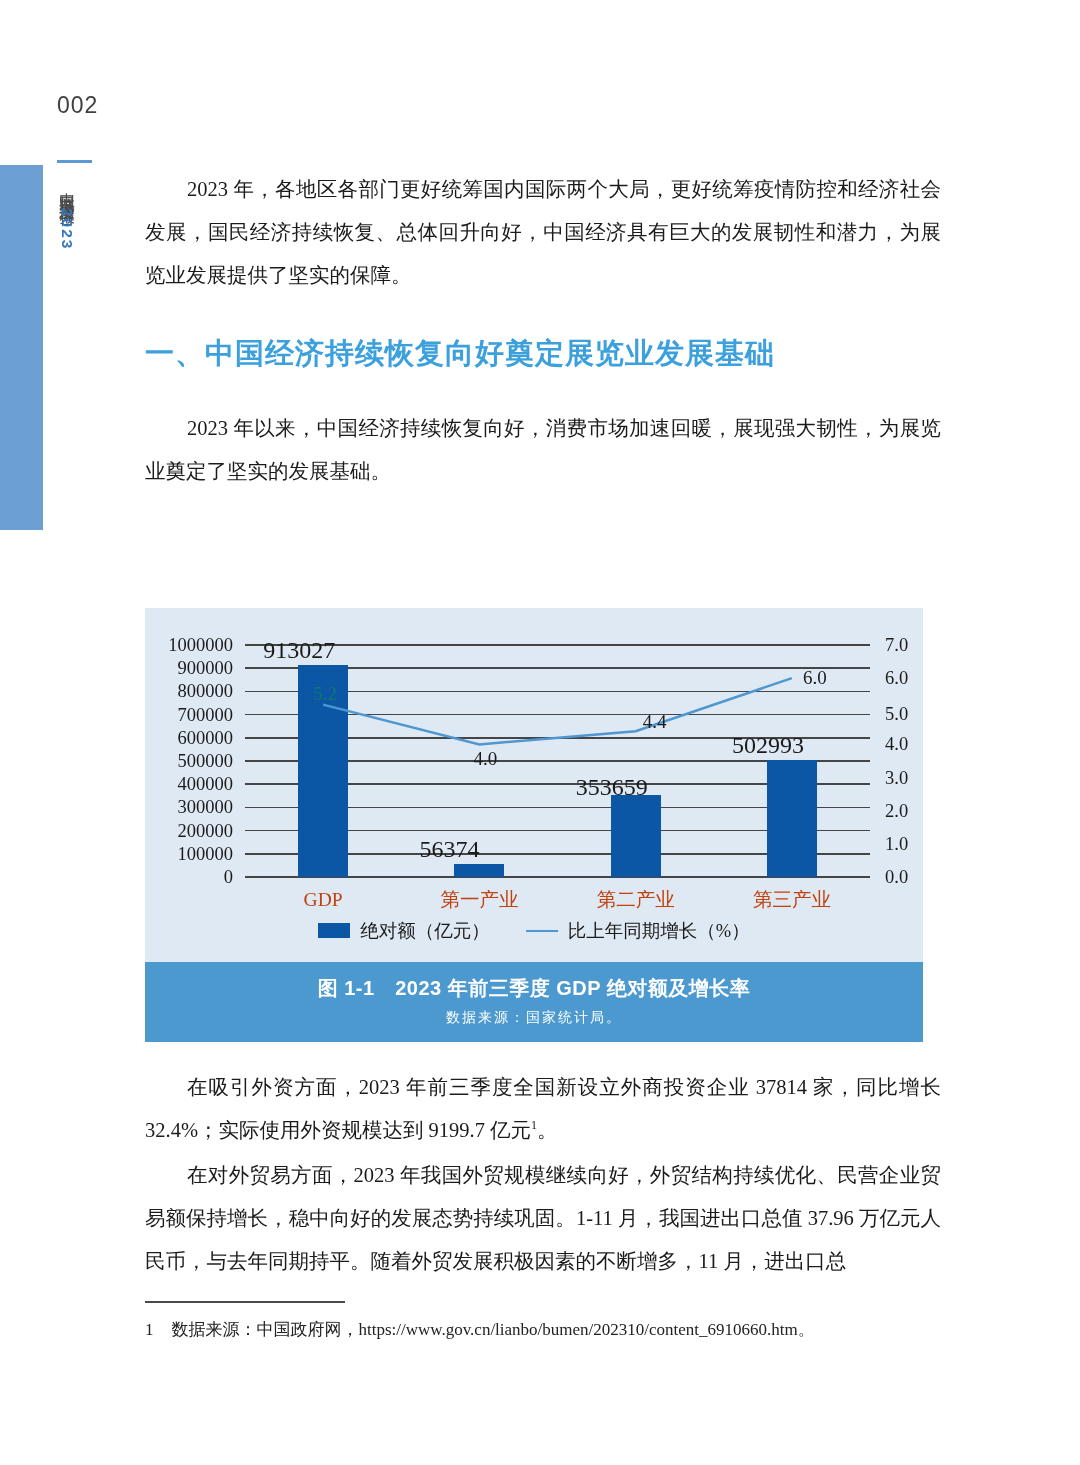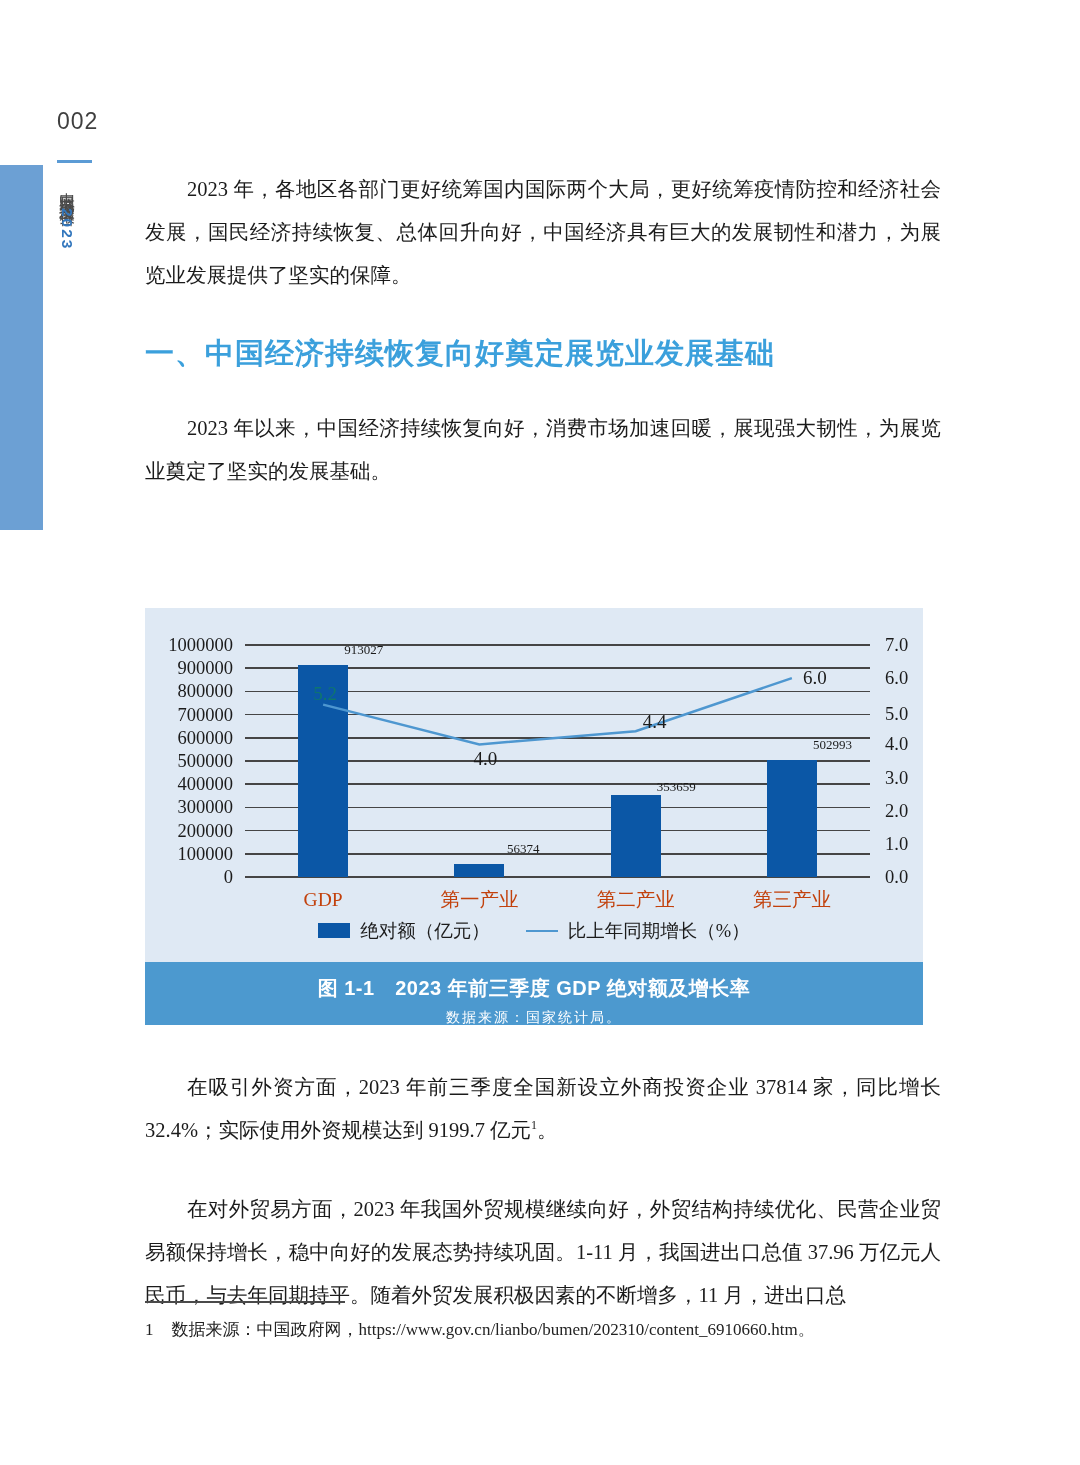--- a/index.html
+++ b/index.html
@@ -6,21 +6,21 @@
   html,body { margin:0; padding:0; }
   body {
     width:1080px; height:1465px; background:#ffffff; position:relative;
     font-family:"Liberation Serif","DejaVu Serif",serif; color:#1b1b1b;
     overflow:hidden;
   }
   .page { position:absolute; inset:0; }
 
   
   .sidebar-bar { position:absolute; left:0; top:165px; width:43px; height:365px; background:#6CA0D4; }
-  .page-number { position:absolute; left:57px; top:108px; font-family:"Liberation Sans",sans-serif;
+  .page-number { position:absolute; left:57px; top:92px; font-family:"Liberation Sans",sans-serif;
                  font-size:23px; color:#3f3f3f; letter-spacing:1px; }
   .page-rule   { position:absolute; left:57px; top:160px; width:35px; height:3px; background:#5B9BD5; }
   .vertical-title { position:absolute; left:56px; top:180px; writing-mode:vertical-rl; text-orientation:mixed;
                     font-family:"Liberation Sans",sans-serif; font-size:15.5px; color:#4a4a4a; letter-spacing:2px; }
   .vertical-title .year { color:#3377BD; font-weight:bold; margin-top:8px; }
 
   
   .para { position:absolute; left:145px; width:796px; font-size:20.5px; line-height:43px;
           text-align:justify; text-indent:2.05em; margin:0; }
   sup { font-size:12px; line-height:0; vertical-align:super; }
@@ -31,33 +31,33 @@
 
   
   .figure { position:absolute; left:145px; top:608px; width:778px; margin:0; }
   .chart-panel { position:relative; width:778px; height:354px; background:#DFE9F4; }
   #chart-canvas { position:absolute; inset:0; }
   .gridline { position:absolute; height:1.5px; background:#454545; }
   .axis-label { position:absolute; font-size:18.5px; color:#1b1b1b; line-height:20px; }
   .axis-label.left  { text-align:right; }
   .axis-label.right { text-align:left; }
   .bar { position:absolute; }
-  .bar-value-label { position:absolute; font-size:13px; color:#1b1b1b; text-align:right; line-height:22px; }
+  .bar-value-label { position:absolute; font-size:24px; color:#1b1b1b; text-align:left; line-height:22px; }
   .cat-label { position:absolute; font-size:19.5px; color:#c2410c; text-align:center; line-height:22px; }
   .line-point-label { position:absolute; font-size:19px; color:#1b1b1b; text-align:center; line-height:20px; }
   .line-point-label.light { color:#0f766e; }
   #line-svg { position:absolute; inset:0; }
 
   .legend { position:absolute; left:0; right:0; top:310px; display:flex; justify-content:center;
             align-items:center; gap:36px; font-size:18.5px; color:#1b1b1b; }
   .legend-item { display:flex; align-items:center; }
   .legend-swatch-bar { width:32px; height:15px; margin-right:10px; }
   .legend-swatch-line { width:32px; height:0; border-top:2.5px solid; margin-right:10px; }
 
-  .fig-band { width:778px; height:63px; background:#4C99CF; color:#ffffff; text-align:center; }
+  .fig-band { width:778px; height:80px; background:#4C99CF; color:#ffffff; text-align:center; }
   .fig-title { font-family:"Liberation Sans",sans-serif; font-weight:bold; font-size:20px;
                padding-top:13px; letter-spacing:0.5px; }
   .fig-source { font-size:14px; margin-top:7px; letter-spacing:2px; }
 
   
   .foot-rule { position:absolute; left:145px; top:1301px; width:200px; height:2px; background:#4a4a4a; }
   .footnote { position:absolute; left:145px; top:1318px; width:796px; font-size:17px; color:#222222; margin:0; }
   .footnote .fn-marker { margin-right:18px; }
 </style>
 </head>
@@ -143,18 +143,18 @@
       </div>
     </div>
     <figcaption class="fig-band">
       <div class="fig-title">图 1-1　2023 年前三季度 GDP 绝对额及增长率</div>
       <div class="fig-source">数据来源：国家统计局。</div>
     </figcaption>
   </figure>
 
   <p class="para" style="top:1066px"><span>在吸引外资方面，2023 年前三季度全国新设立外商投资企业 37814 家，同比增长 32.4%；实际使用外资规模达到 9199.7 亿元</span><sup>1</sup><span>。</span></p>
 
-  <p class="para" style="top:1188px">在对外贸易方面，2023 年我国外贸规模继续向好，外贸结构持续优化、民营企业贸易额保持增长，稳中向好的发展态势持续巩固。1-11 月，我国进出口总值 37.96 万亿元人民币，与去年同期持平。随着外贸发展积极因素的不断增多，11 月，进出口总</p>
+  <p class="para" style="top:1154px">在对外贸易方面，2023 年我国外贸规模继续向好，外贸结构持续优化、民营企业贸易额保持增长，稳中向好的发展态势持续巩固。1-11 月，我国进出口总值 37.96 万亿元人民币，与去年同期持平。随着外贸发展积极因素的不断增多，11 月，进出口总</p>
 
   <div class="foot-rule"></div>
   <p class="footnote"><span class="fn-marker">1</span><span>数据来源：中国政府网，https://www.gov.cn/lianbo/bumen/202310/content_6910660.htm。</span></p>
 
 </div>
 
 </body></html>

